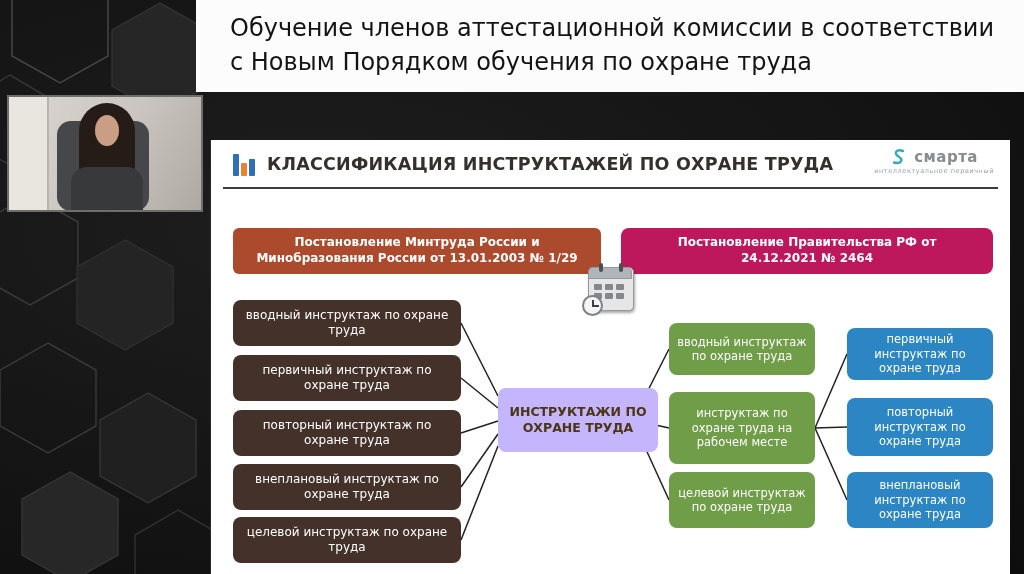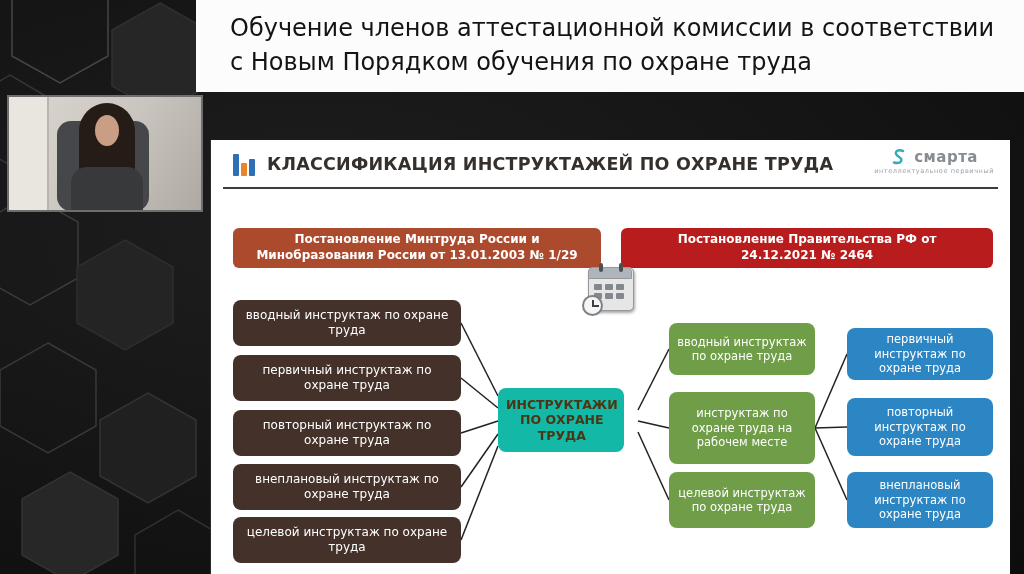--- a/index.html
+++ b/index.html
@@ -39,45 +39,45 @@
   .bar-icon .b2{left:8px;height:13px;background:#e8852c;}
   .bar-icon .b3{left:16px;height:17px;background:#2e6fb5;}
   .slide-title{position:absolute;left:56px;top:14px;font-size:17.5px;font-weight:bold;color:#35302b;letter-spacing:0.2px;white-space:nowrap;}
   .brand{position:absolute;right:16px;top:8px;text-align:center;}
   .brand-row{display:flex;align-items:center;justify-content:center;gap:8px;}
   .brand-name{font-size:15px;font-weight:bold;color:#878d92;letter-spacing:0.5px;}
   .brand-sub{font-size:6.5px;color:#9aa0a5;letter-spacing:0.6px;margin-top:1px;}
   .header-rule{position:absolute;left:12px;right:12px;top:47px;height:2px;background:#3c3c3c;}
   
   .decree{
-    position:absolute;top:88px;height:40px;border-radius:6px;color:#ffffff;font-size:12px;font-weight:bold;
+    position:absolute;top:88px;height:46px;border-radius:6px;color:#ffffff;font-size:12px;font-weight:bold;
     display:flex;align-items:center;justify-content:center;text-align:center;line-height:1.3;
     padding:0 22px;box-sizing:border-box;
   }
   .decree.red{left:22px;width:368px;background:#AC4A2E;}
-  .decree.grn{left:410px;width:372px;background:#b91c1c;}
+  .decree.grn{left:410px;width:372px;background:#be185d;border-radius:8px;}
   
   .calendar{position:absolute;left:372px;top:122px;width:54px;height:52px;z-index:4;}
   .cal-body{position:absolute;left:5px;top:5px;width:44px;height:42px;background:#e6e6e6;border:1px solid #96999c;border-radius:5px;box-shadow:1px 2px 3px rgba(0,0,0,0.35);}
   .cal-top{position:absolute;left:5px;top:5px;width:44px;height:12px;background:#afb5ba;border-radius:5px 5px 0 0;border:1px solid #96999c;box-sizing:border-box;}
   .cal-ring{position:absolute;top:1px;width:4px;height:9px;background:#4d4f51;border-radius:2px;}
   .cal-ring.r1{left:16px;} .cal-ring.r2{left:36px;}
   .cal-grid{position:absolute;left:11px;top:22px;width:34px;display:grid;grid-template-columns:repeat(3,8px);grid-auto-rows:6px;gap:3px;}
   .cal-grid span{background:#82888d;display:block;border-radius:1px;}
   .clock{position:absolute;left:-1px;bottom:-2px;width:21px;height:21px;background:#f5f5f5;border:2px solid #7d8286;border-radius:50%;box-sizing:border-box;}
   .clock .hh{position:absolute;left:9px;top:8px;width:6px;height:2px;background:#3c3e40;}
   .clock .mh{position:absolute;left:8px;top:3px;width:2px;height:7px;background:#3c3e40;}
   
   .flow-box{
     position:absolute;border-radius:8px;color:#ffffff;display:flex;align-items:center;
     text-align:center;line-height:1.25;padding:4px 8px;box-sizing:border-box;
   }
   .brown{left:22px;width:228px;height:46px;background:#44312A;font-size:12px;}
   .lb0{top:160px;} .lb1{top:215px;} .lb2{top:270px;} .lb3{top:324px;} .lb4{top:377px;}
-  .center-node{left:287px;top:248px;width:126px;height:64px;background:#14b8a6;color:#4c3514;font-weight:bold;font-size:12.5px;}
+  .center-node{left:287px;top:248px;width:160px;height:64px;background:#c4b5fd;color:#4c3514;font-weight:bold;font-size:12.5px;}
   .greenbox{left:458px;width:146px;background:#6F9D48;font-size:11.5px;}
   .gb0{top:183px;height:52px;} .gb1{top:252px;height:72px;} .gb2{top:332px;height:56px;}
   .bluebox{left:636px;width:146px;background:#2C86C4;font-size:11.5px;}
   .bb0{top:188px;height:52px;} .bb1{top:258px;height:58px;} .bb2{top:332px;height:56px;}
   .connectors{position:absolute;left:0;top:0;pointer-events:none;}
   .footer-logo{position:absolute;right:12px;bottom:4px;}
 </style>
 </head>
 <body>
 

